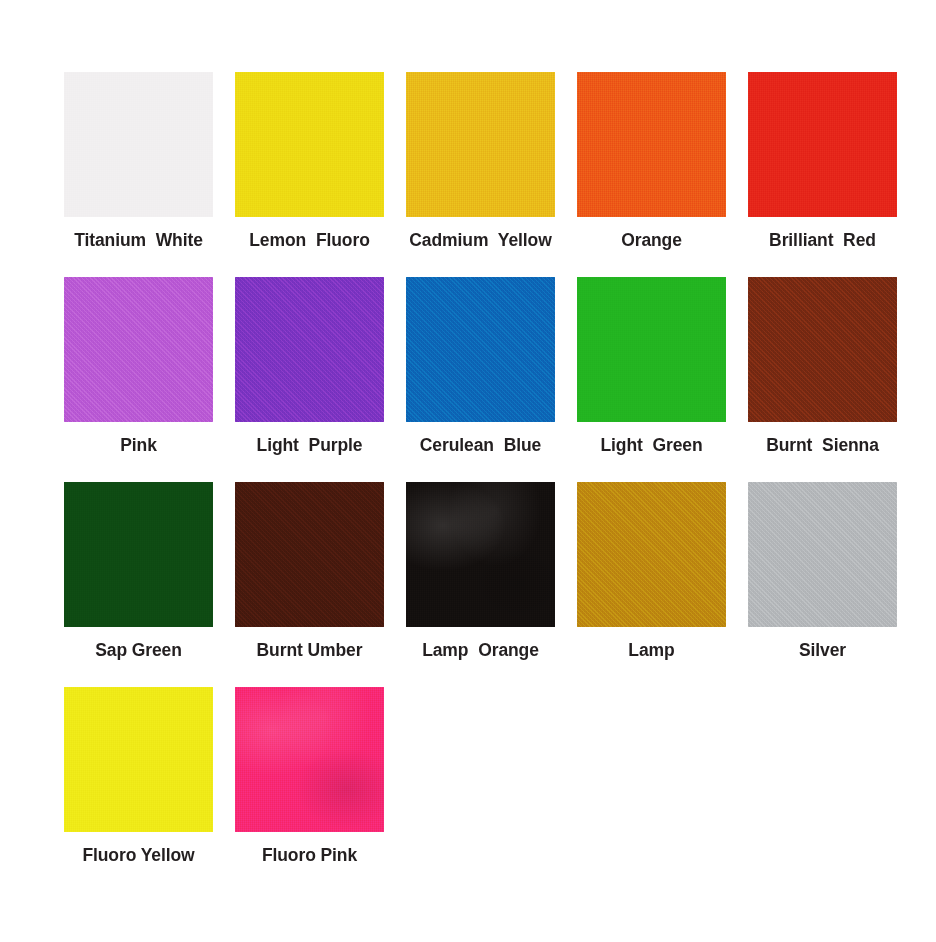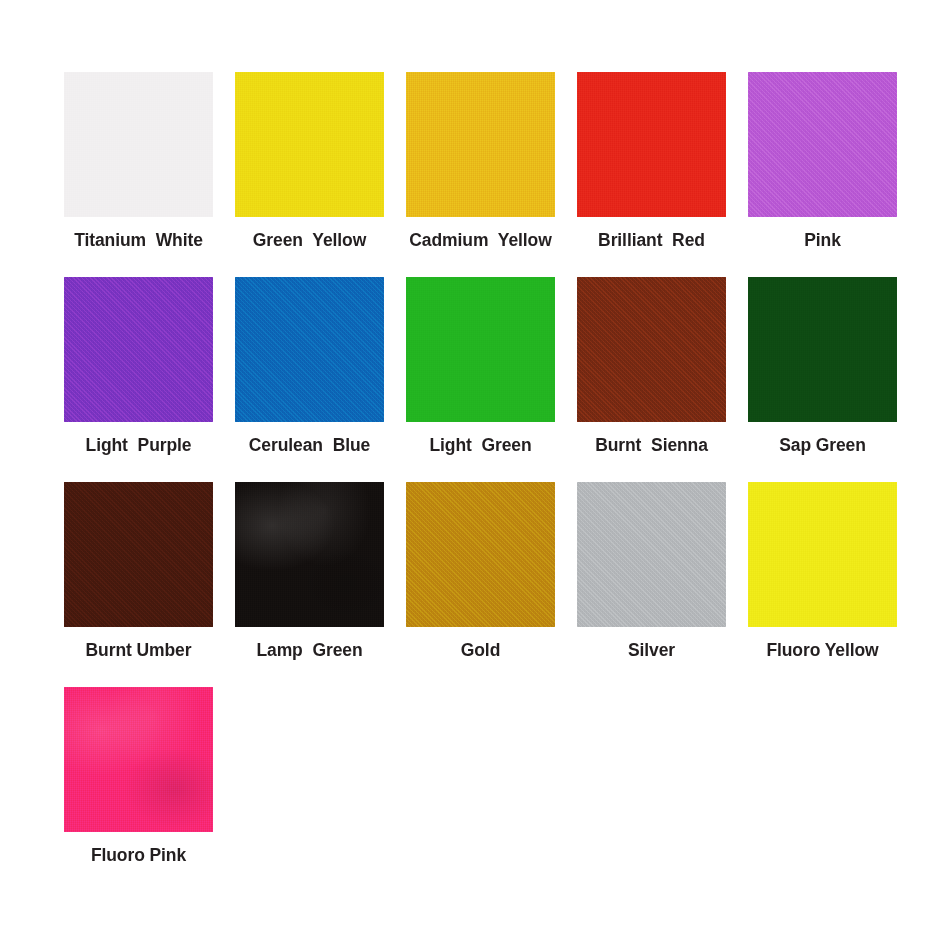--- a/index.html
+++ b/index.html
@@ -137,32 +137,41 @@
         </div>
         <div class="swatch-label wide-space">Titanium White</div>
       </div>
       <div class="swatch-cell">
         <div class="swatch-chip tex-strong" style="background-color: rgb(237, 218, 18);">
           <div class="tex-warp"></div>
           <div class="tex-weft"></div>
           <div class="tex-twill"></div>
           <div class="tex-mottle"></div>
         </div>
-        <div class="swatch-label wide-space">Green Yellow</div>
+        <div class="swatch-label wide-space">Lemon Fluoro</div>
       </div>
       <div class="swatch-cell">
         <div class="swatch-chip tex-strong" style="background-color: rgb(233, 185, 25);">
           <div class="tex-warp"></div>
           <div class="tex-weft"></div>
           <div class="tex-twill"></div>
           <div class="tex-mottle"></div>
         </div>
         <div class="swatch-label wide-space">Cadmium Yellow</div>
       </div>
       <div class="swatch-cell">
+        <div class="swatch-chip tex-strong" style="background-color: rgb(236, 84, 22);">
+          <div class="tex-warp"></div>
+          <div class="tex-weft"></div>
+          <div class="tex-twill"></div>
+          <div class="tex-mottle"></div>
+        </div>
+        <div class="swatch-label">Orange</div>
+      </div>
+      <div class="swatch-cell">
         <div class="swatch-chip tex-strong" style="background-color: rgb(229, 36, 25);">
           <div class="tex-warp"></div>
           <div class="tex-weft"></div>
           <div class="tex-twill"></div>
           <div class="tex-mottle"></div>
         </div>
         <div class="swatch-label wide-space">Brilliant Red</div>
       </div>
       <div class="swatch-cell">
         <div class="swatch-chip tex-diagonal" style="background-color: rgb(187, 91, 214);">
@@ -227,30 +236,30 @@
         </div>
         <div class="swatch-label">Burnt Umber</div>
       </div>
       <div class="swatch-cell">
         <div class="swatch-chip tex-blotchy" style="background-color: rgb(18, 14, 13);">
           <div class="tex-warp"></div>
           <div class="tex-weft"></div>
           <div class="tex-twill"></div>
           <div class="tex-mottle"></div>
         </div>
-        <div class="swatch-label wide-space">Lamp Green</div>
+        <div class="swatch-label wide-space">Lamp Orange</div>
       </div>
       <div class="swatch-cell">
         <div class="swatch-chip tex-diagonal" style="background-color: rgb(192, 139, 16);">
           <div class="tex-warp"></div>
           <div class="tex-weft"></div>
           <div class="tex-twill"></div>
           <div class="tex-mottle"></div>
         </div>
-        <div class="swatch-label">Gold</div>
+        <div class="swatch-label">Lamp</div>
       </div>
       <div class="swatch-cell">
         <div class="swatch-chip tex-diagonal" style="background-color: rgb(182, 185, 188);">
           <div class="tex-warp"></div>
           <div class="tex-weft"></div>
           <div class="tex-twill"></div>
           <div class="tex-mottle"></div>
         </div>
         <div class="swatch-label">Silver</div>
       </div>

